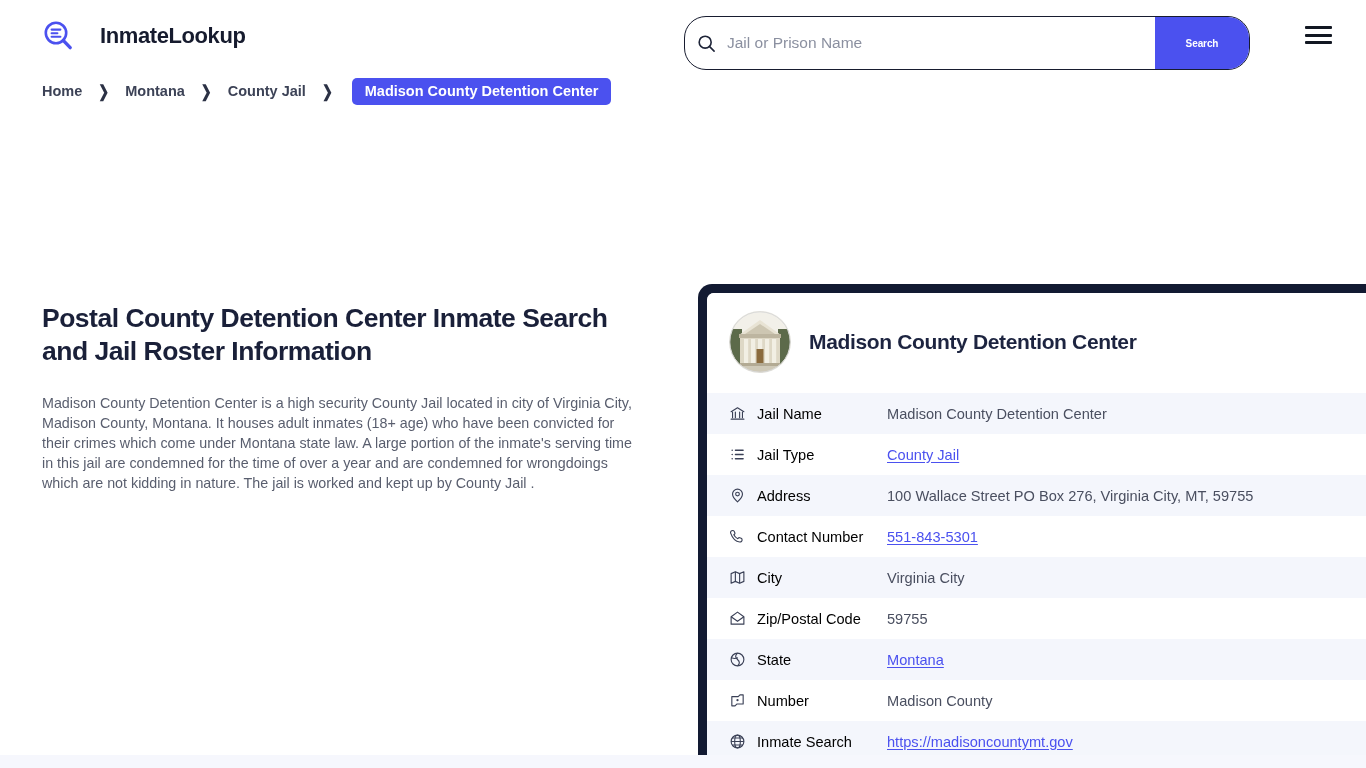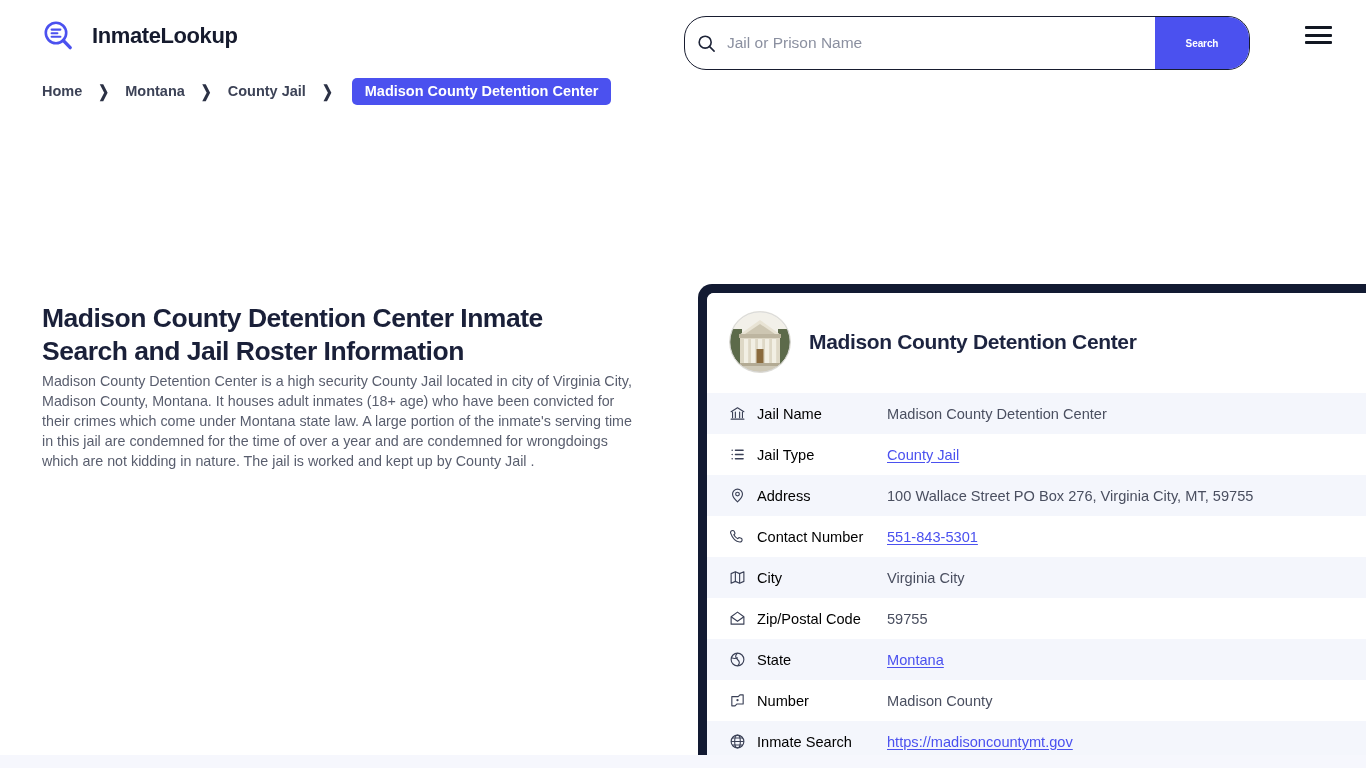--- a/index.html
+++ b/index.html
@@ -23,21 +23,21 @@
     display: flex;
     align-items: center;
     padding: 0 22px 0 42px;
     background: #ffffff;
     position: relative;
   }
 
   .brand {
     display: flex;
     align-items: center;
-    gap: 18px;
+    gap: 26px;
     flex: 0 0 auto;
     cursor: pointer;
   }
   .brand-logo {
     width: 32px;
     height: 32px;
     flex: 0 0 auto;
     display: block;
   }
   .brand-name {
@@ -163,21 +163,21 @@
   }
   .page-title {
     font-size: 26.5px;
     line-height: 33px;
     font-weight: 700;
     letter-spacing: -0.5px;
     color: #1a2039;
     max-width: 580px;
   }
   .body-para {
-    margin-top: 3px;
+    margin-top: 25px;
     font-size: 14.3px;
     line-height: 20px;
     color: #595e6e;
     max-width: 592px;
   }
   .body-para + .body-para { margin-top: 18px; }
 
   
   .card-frame {
     position: absolute;
@@ -303,21 +303,21 @@
     <a class="crumb">Montana</a>
     <span class="crumb-sep">❯</span>
     <a class="crumb">County Jail</a>
     <span class="crumb-sep">❯</span>
     <span class="crumb-current">Madison County Detention Center</span>
   </nav>
 
 <div class="main">
 
   <div class="left-col">
-    <h1 class="page-title">Madison County Detention Center Inmate Search and Jail Roster Information</h1>
+    <h1 class="page-title">Postal County Detention Center Inmate Search and Jail Roster Information</h1>
     <p class="body-para">Madison County Detention Center is a high security County Jail located in city of Virginia City, Madison County, Montana. It houses adult inmates (18+ age) who have been convicted for their crimes which come under Montana state law. A large portion of the inmate's serving time in this jail are condemned for the time of over a year and are condemned for wrongdoings which are not kidding in nature. The jail is worked and kept up by County Jail .</p>
   </div>
 
   <div class="card-frame">
     <div class="card">
 
       <div class="card-head">
         <svg class="avatar" viewBox="0 0 62 62">
           <defs>
             <clipPath id="avclip">

